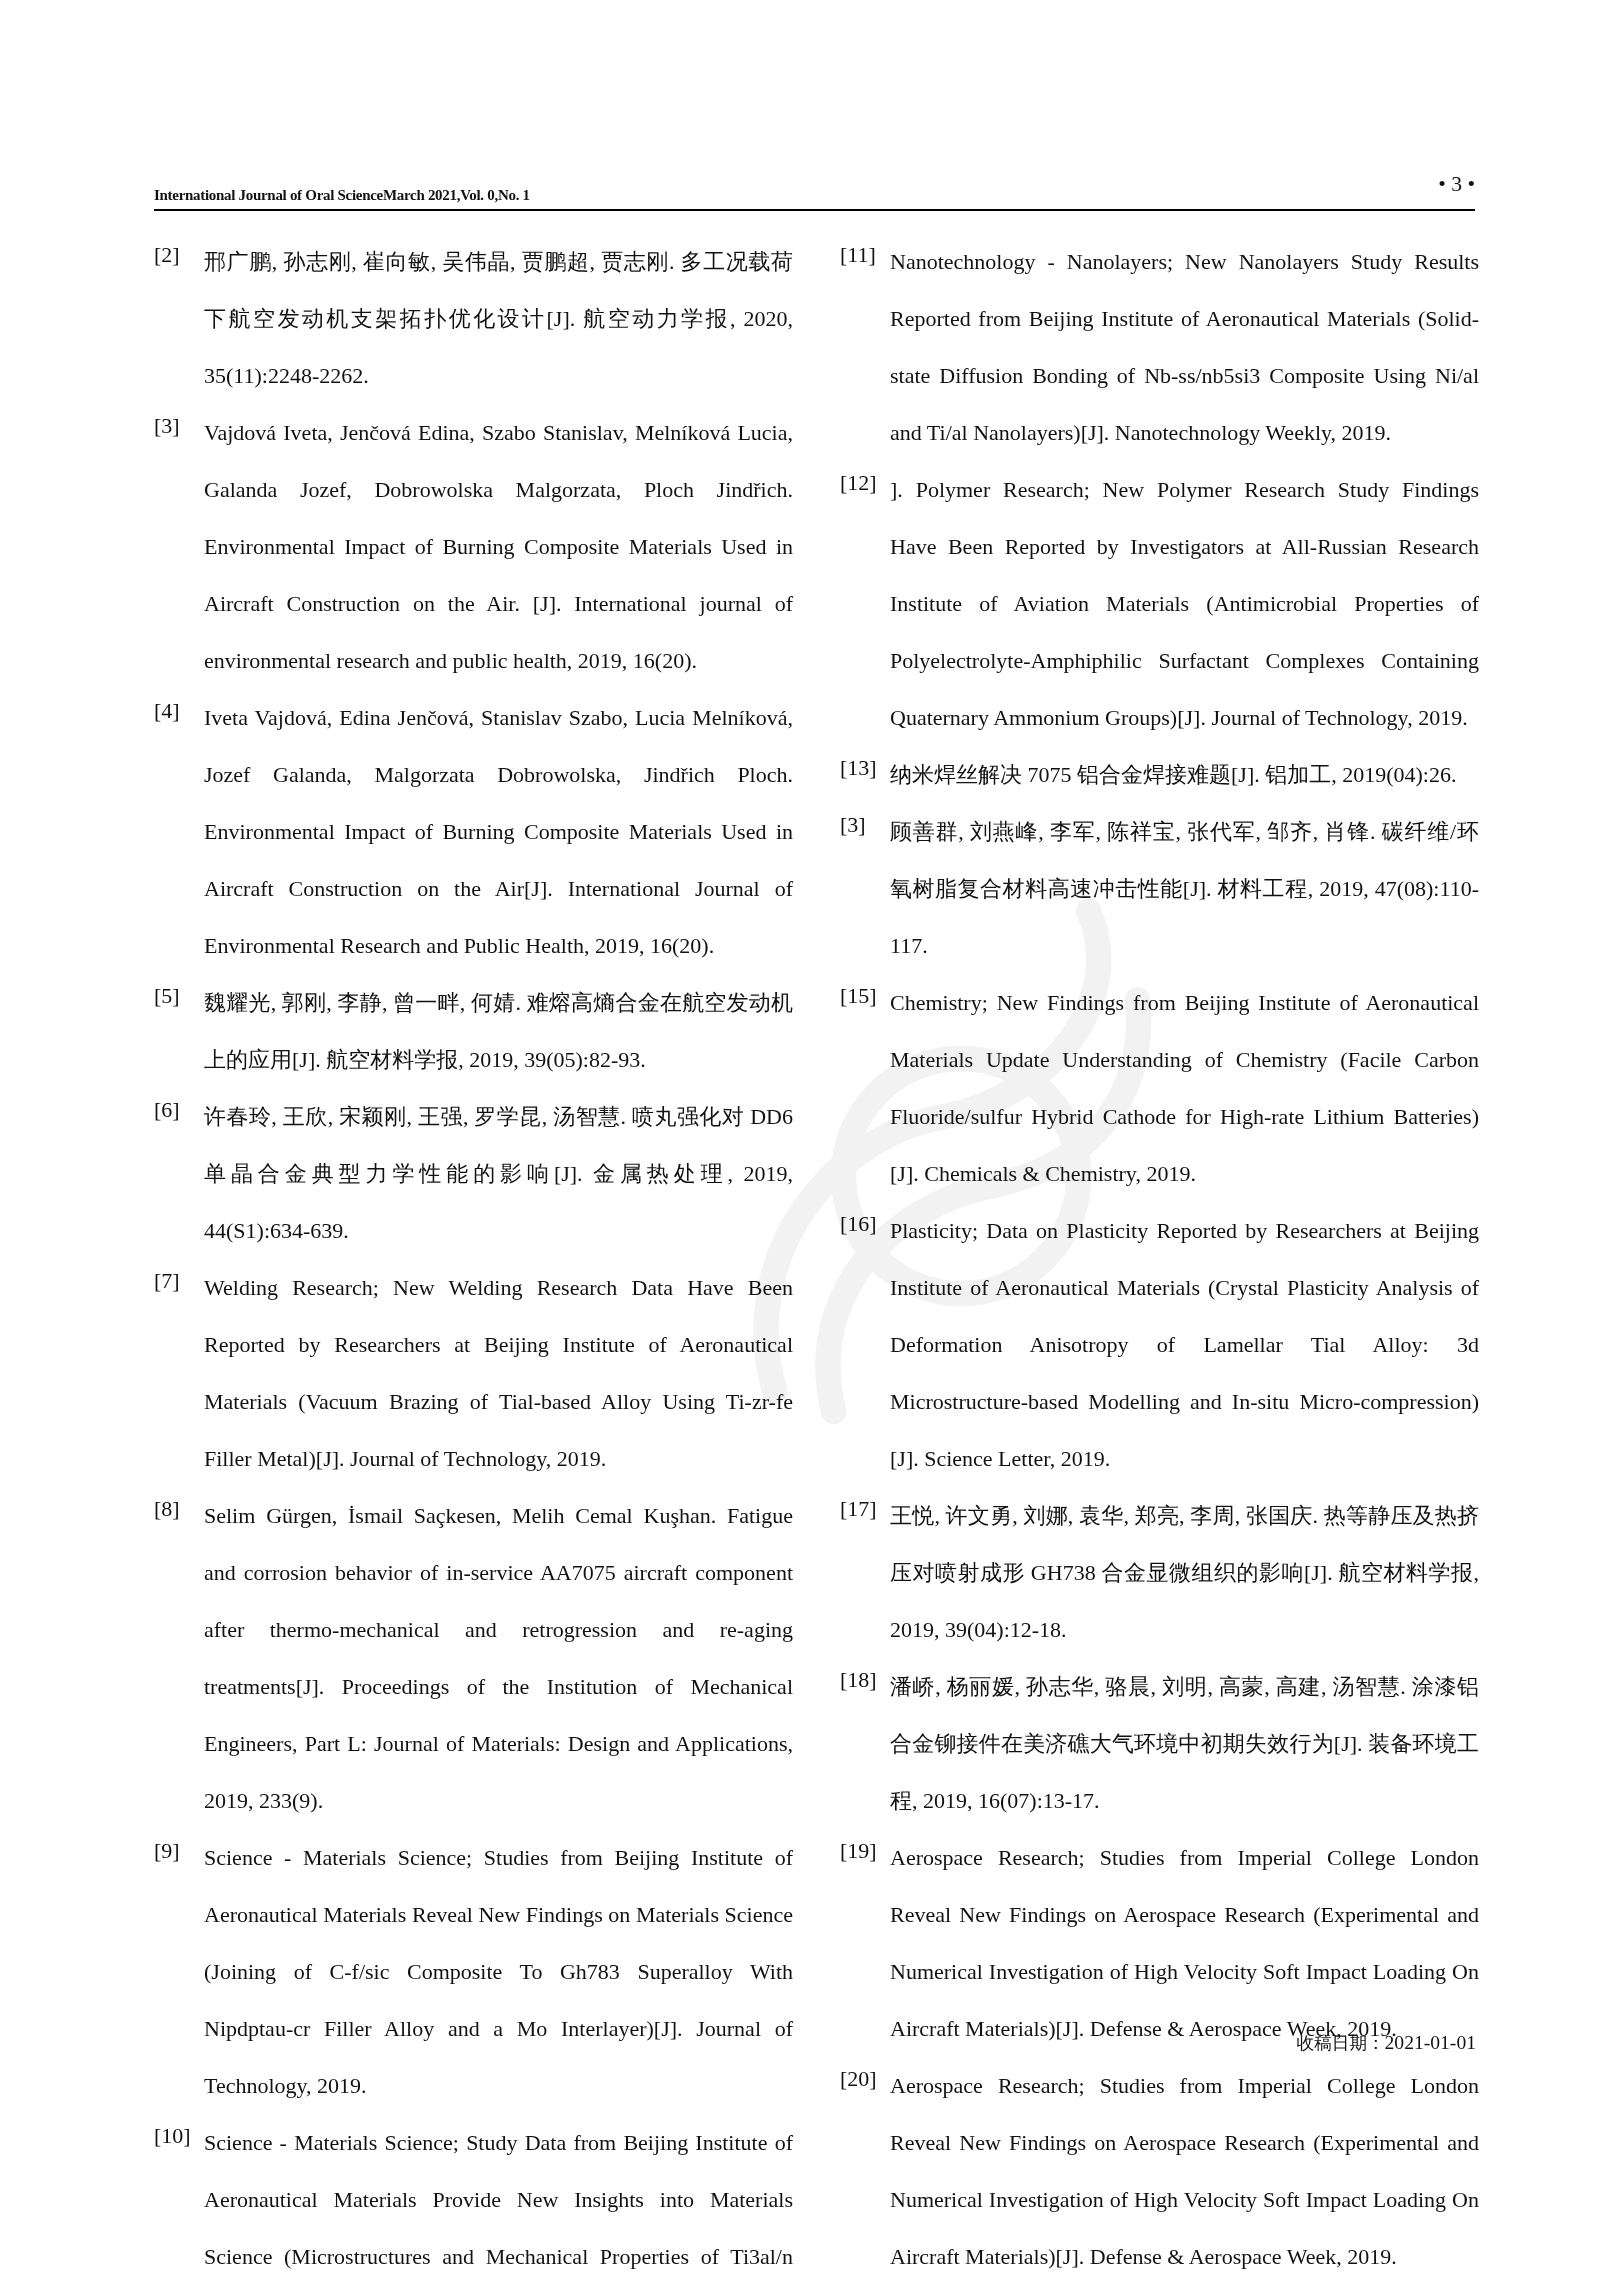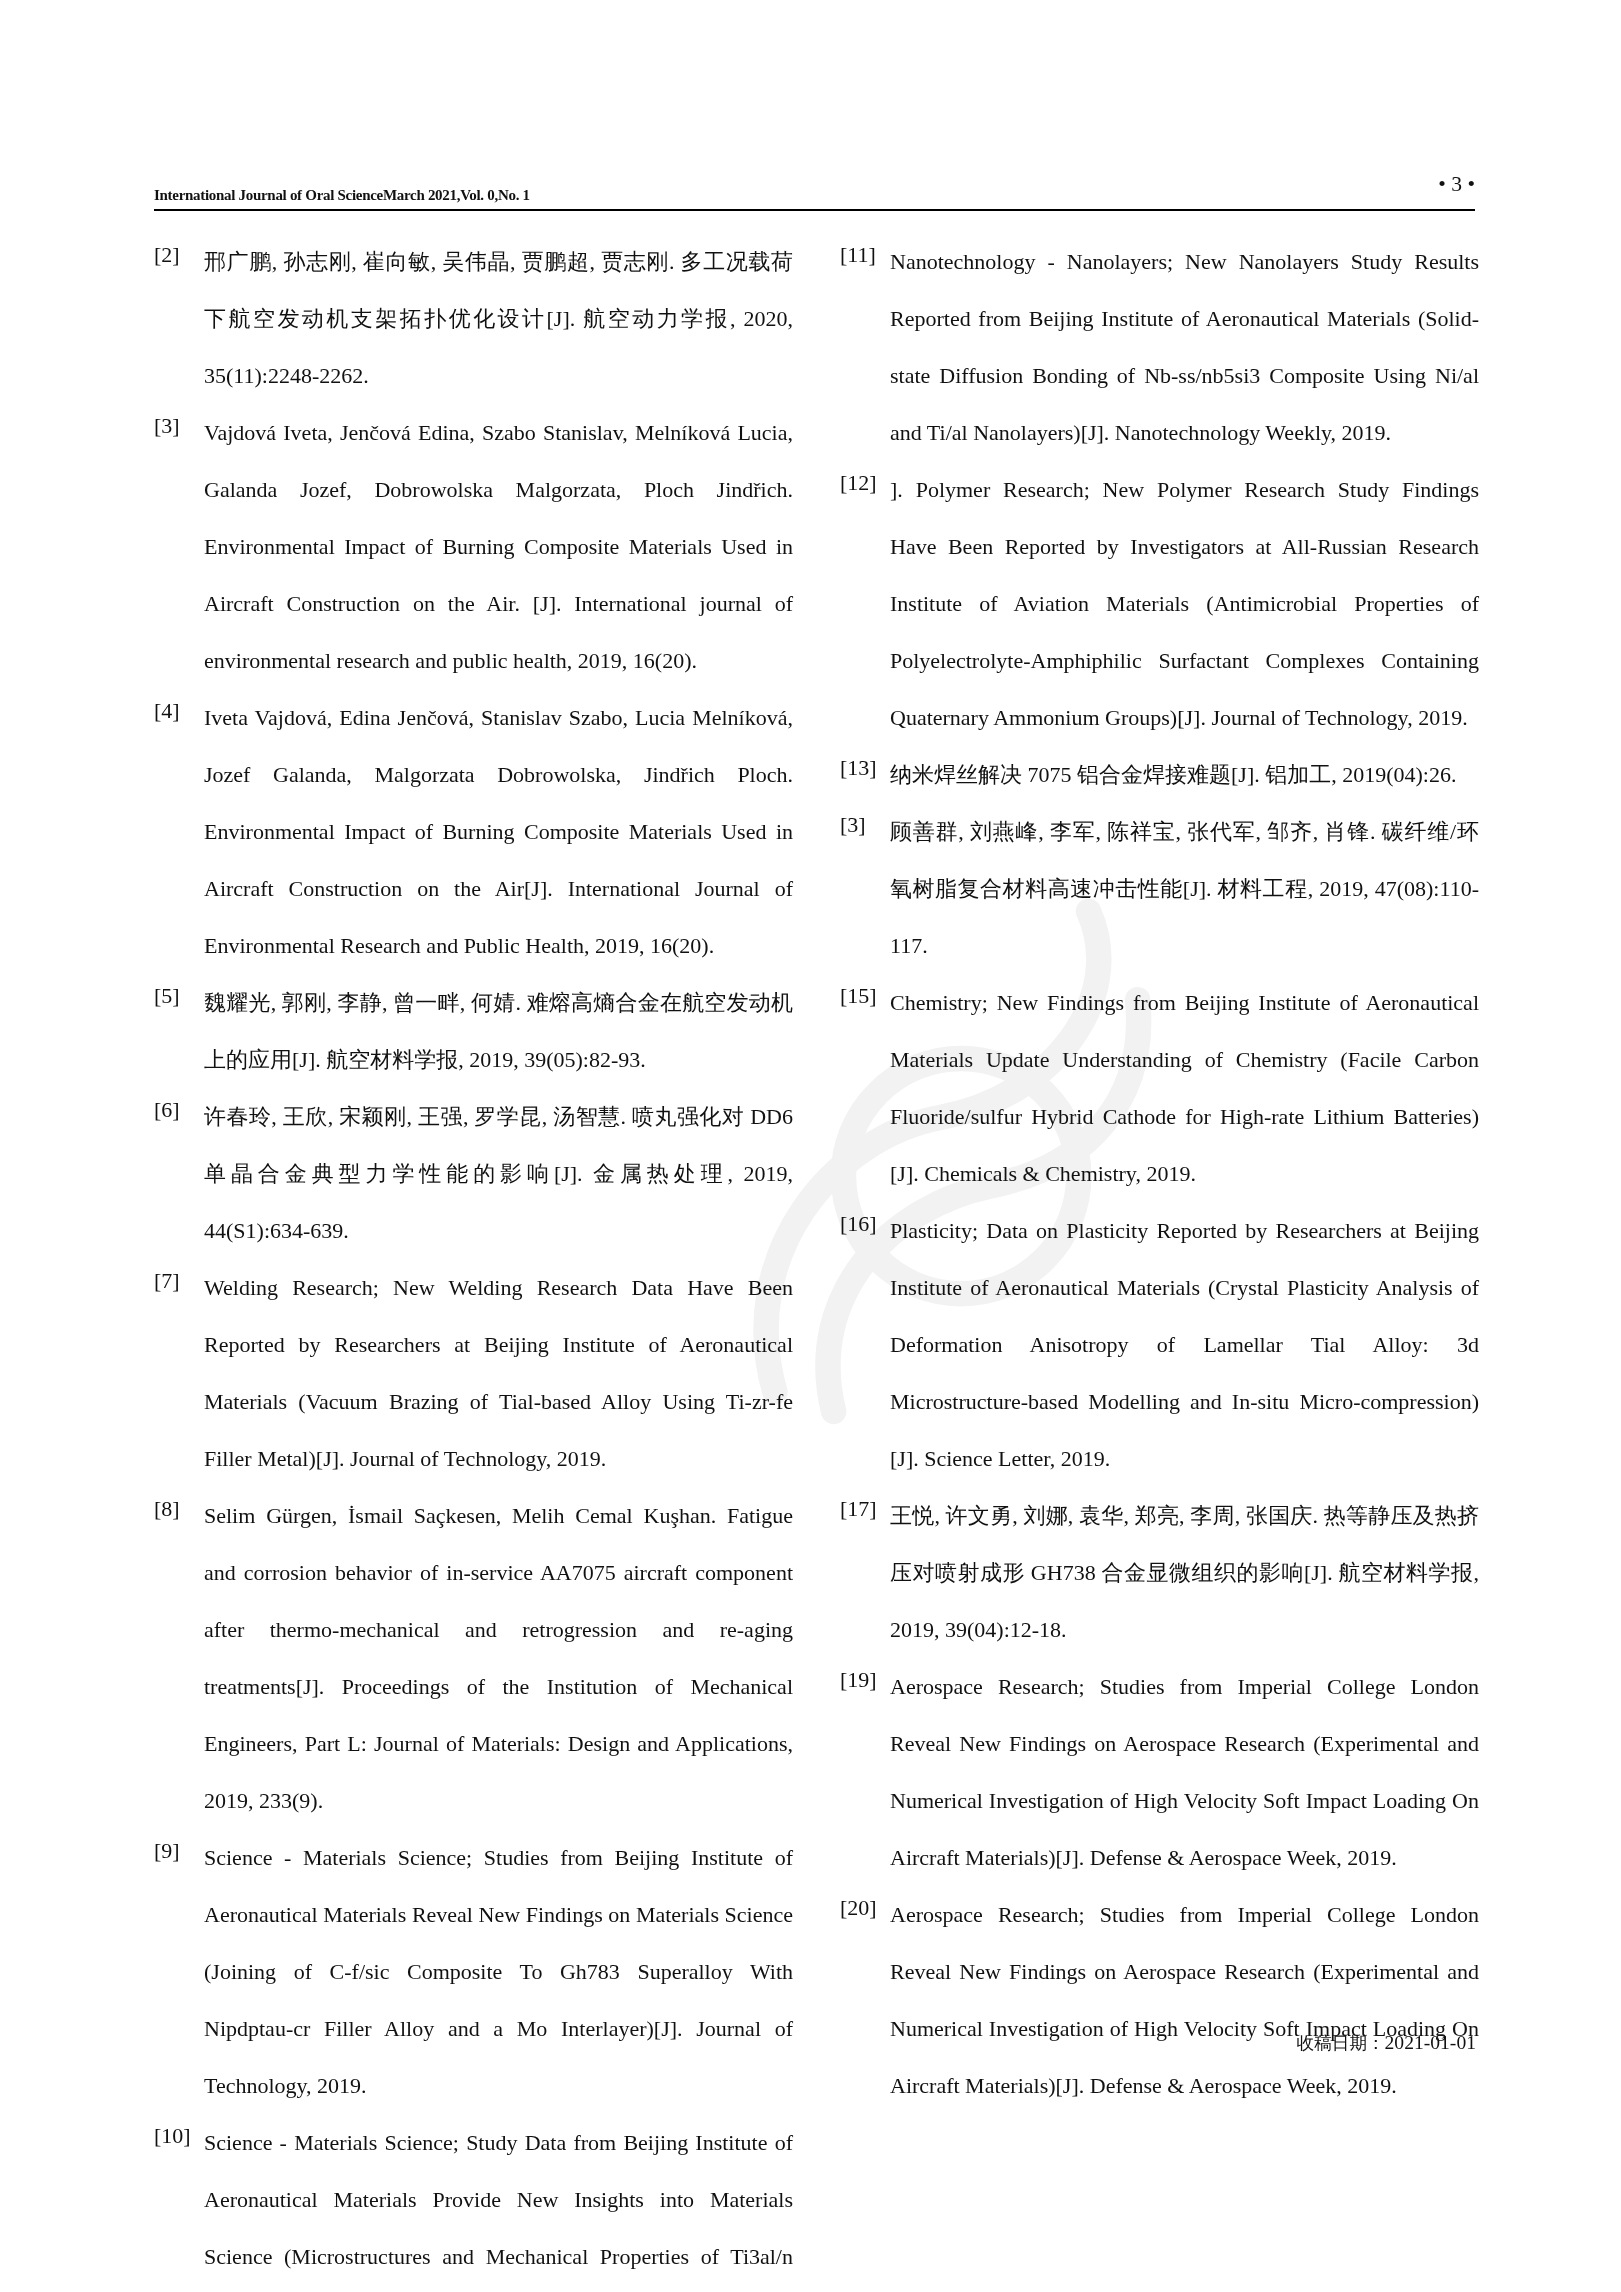--- a/index.html
+++ b/index.html
@@ -95,20 +95,24 @@
     </div>
   <div class="ref">
       <span class="ref-num">[16]</span>
       <span class="ref-text">Plasticity; Data on Plasticity Reported by Researchers at Beijing Institute of Aeronautical Materials (Crystal Plasticity Analysis of Deformation Anisotropy of Lamellar Tial Alloy: 3d Microstructure-based Modelling and In-situ Micro-compression)[J]. Science Letter, 2019.</span>
     </div>
   <div class="ref">
       <span class="ref-num">[17]</span>
       <span class="ref-text">王悦, 许文勇, 刘娜, 袁华, 郑亮, 李周, 张国庆. 热等静压及热挤压对喷射成形 GH738 合金显微组织的影响[J]. 航空材料学报, 2019, 39(04):12-18.</span>
     </div>
   <div class="ref">
+      <span class="ref-num">[18]</span>
+      <span class="ref-text">潘峤, 杨丽媛, 孙志华, 骆晨, 刘明, 高蒙, 高建, 汤智慧. 涂漆铝合金铆接件在美济礁大气环境中初期失效行为[J]. 装备环境工程, 2019, 16(07):13-17.</span>
+    </div>
+  <div class="ref">
       <span class="ref-num">[19]</span>
       <span class="ref-text">Aerospace Research; Studies from Imperial College London Reveal New Findings on Aerospace Research (Experimental and Numerical Investigation of High Velocity Soft Impact Loading On Aircraft Materials)[J]. Defense &amp; Aerospace Week, 2019.</span>
     </div>
   <div class="ref">
       <span class="ref-num">[20]</span>
       <span class="ref-text">Aerospace Research; Studies from Imperial College London Reveal New Findings on Aerospace Research (Experimental and Numerical Investigation of High Velocity Soft Impact Loading On Aircraft Materials)[J]. Defense &amp; Aerospace Week, 2019.</span>
     </div>
 </div>
 
 <div class="received">

